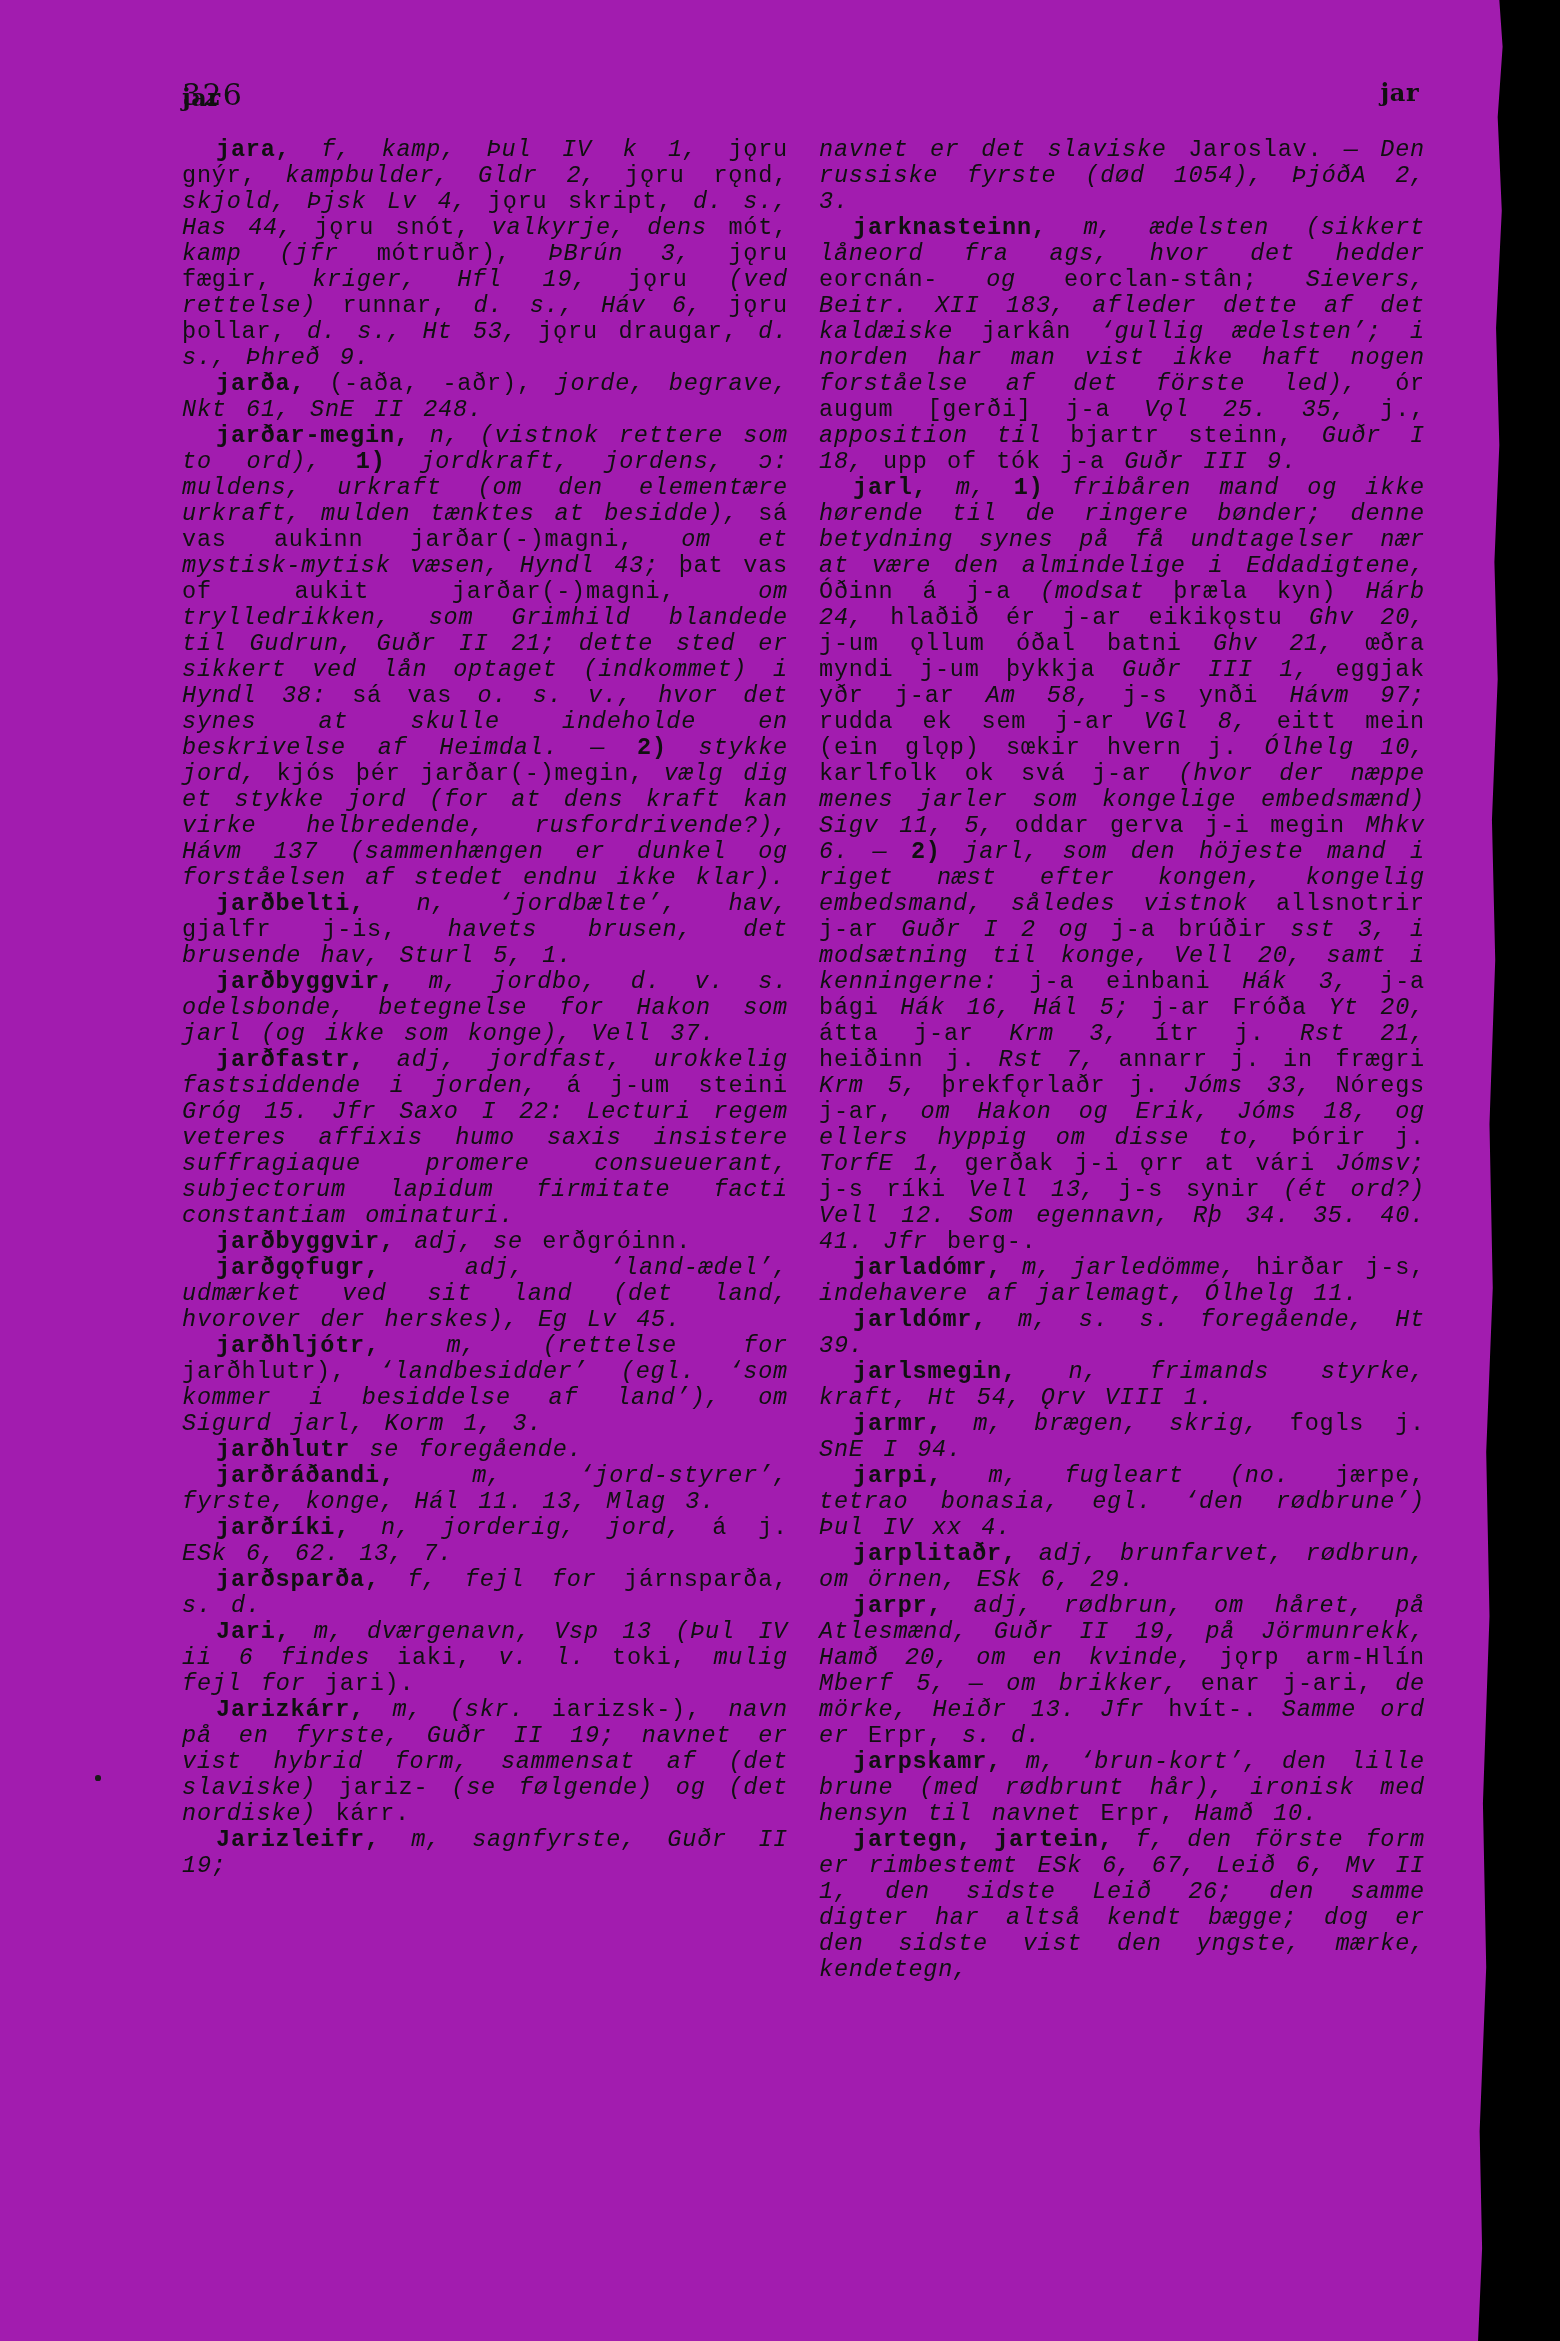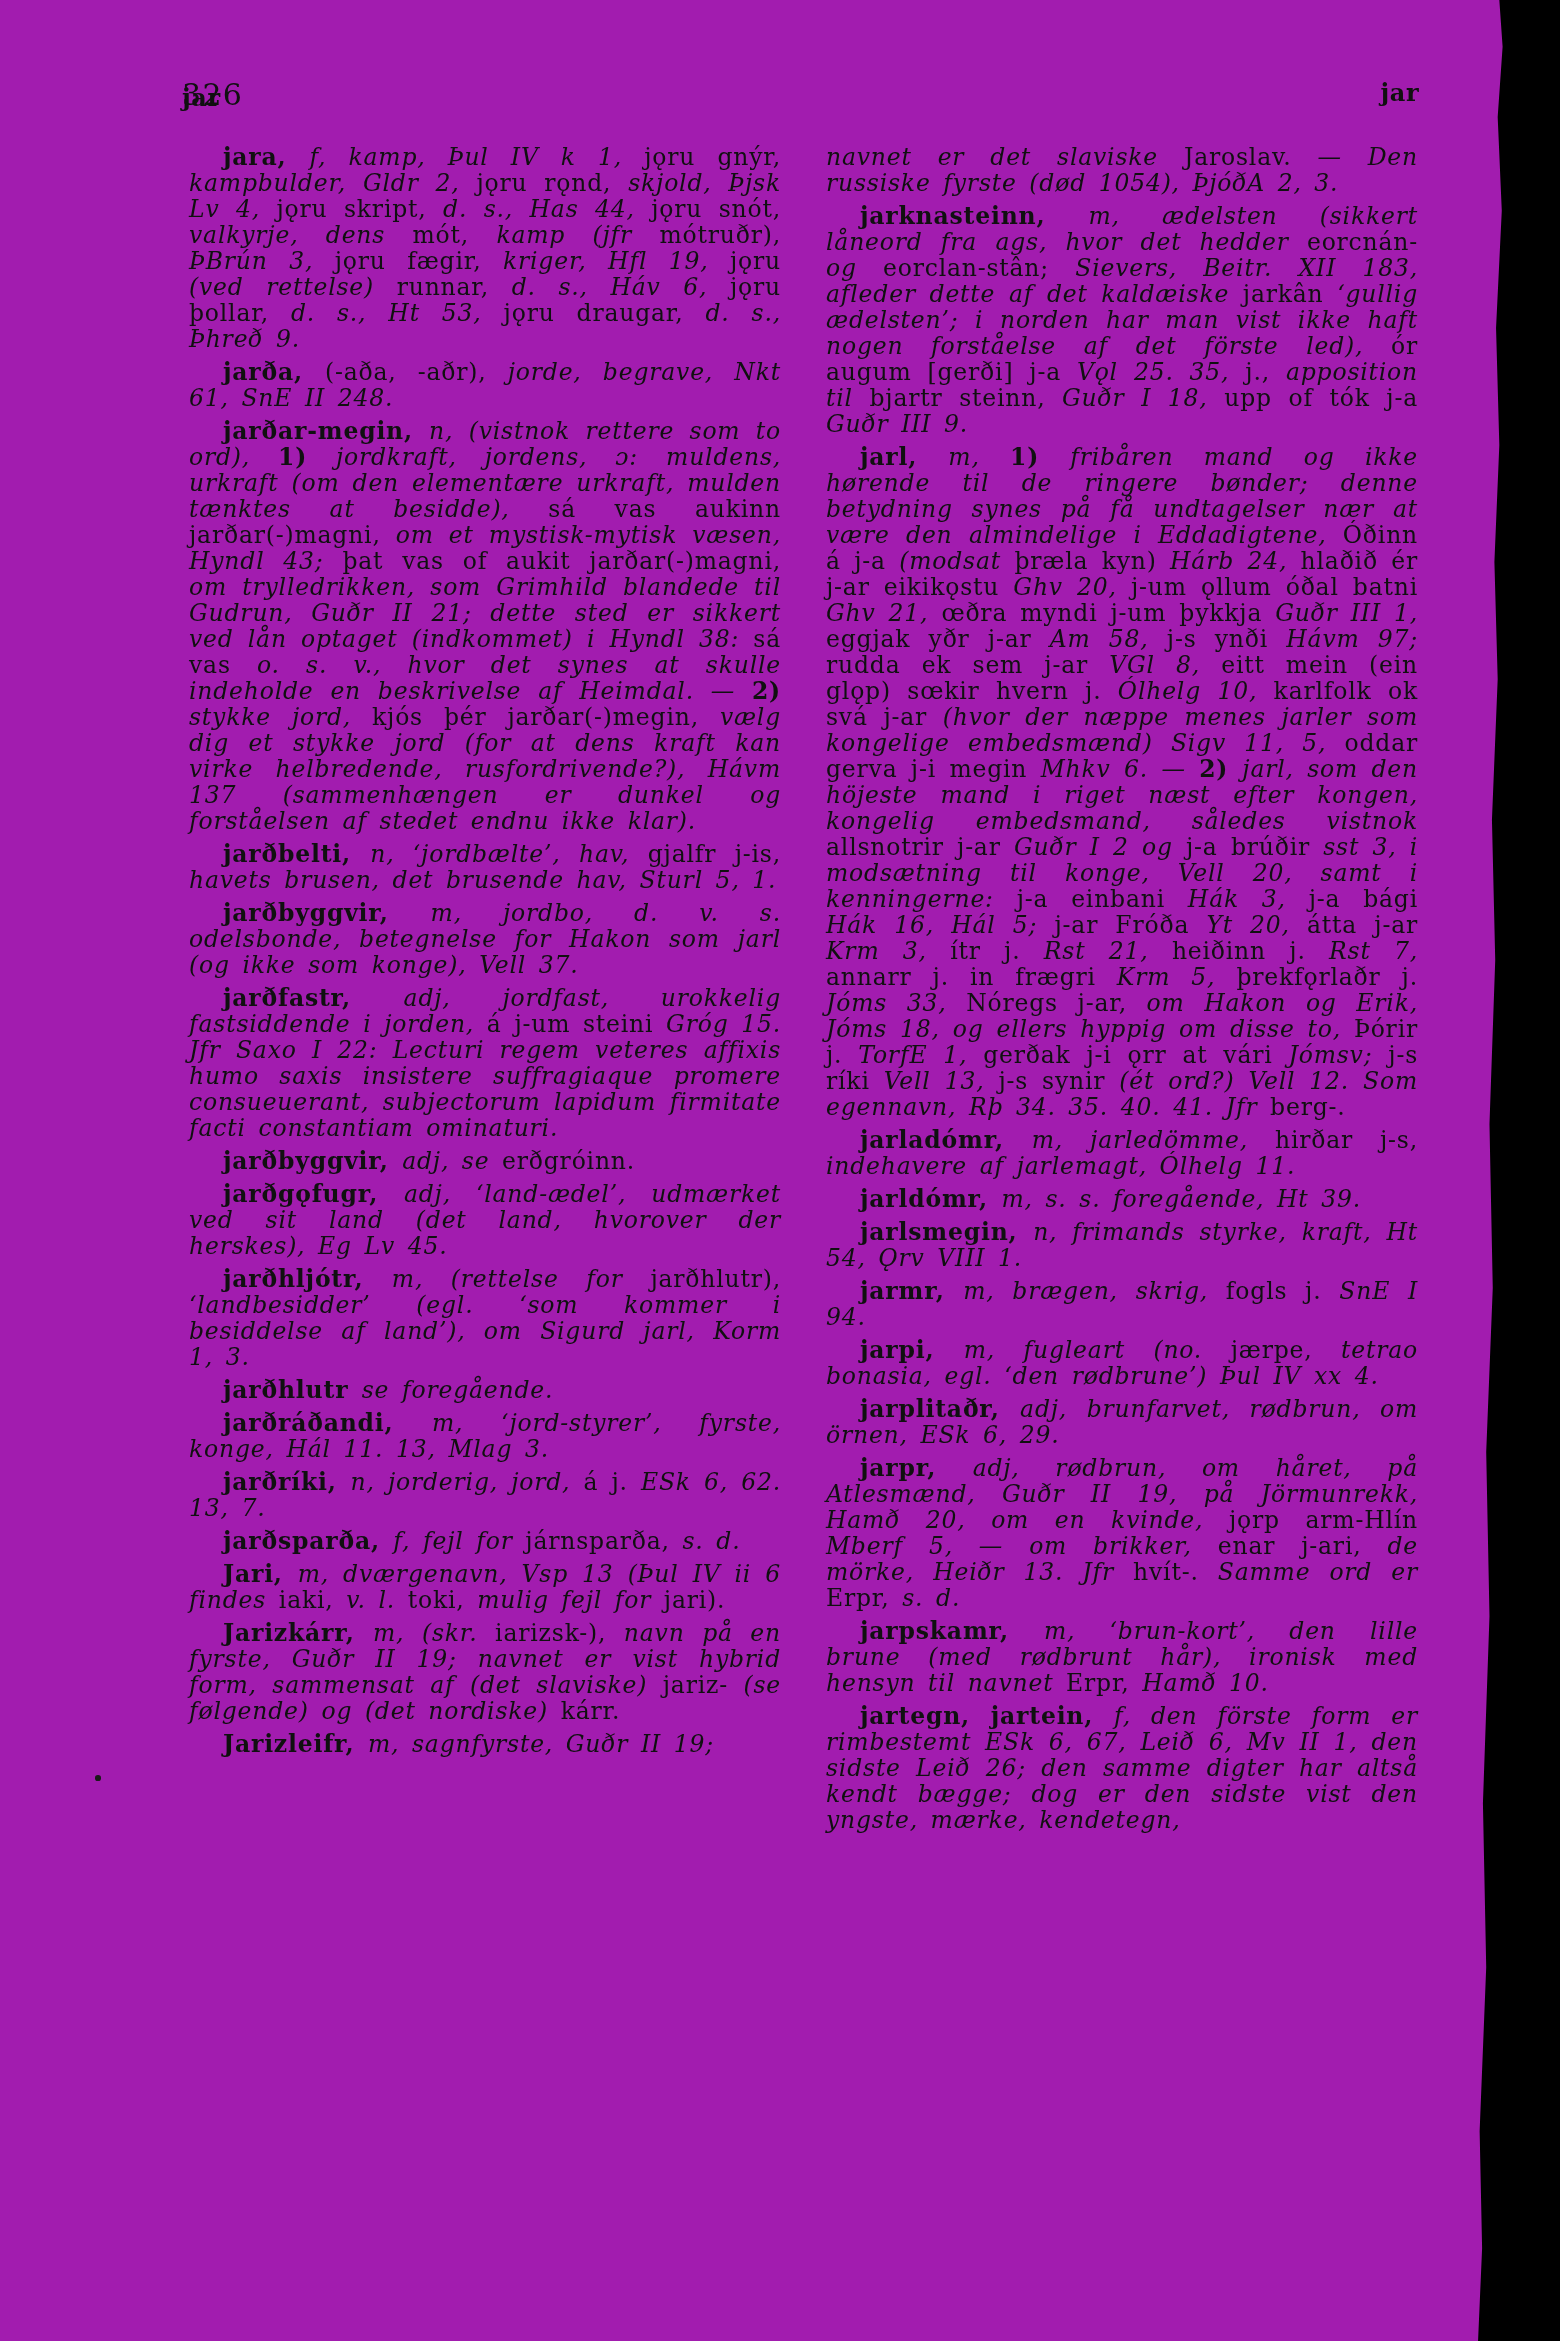--- a/index.html
+++ b/index.html
@@ -37,21 +37,21 @@
     top: 137px;
     width: 606px;
     font-size: 23.5px;
     line-height: 26px;
     text-align: justify;
     letter-spacing: 0.8px;
     word-spacing: 4.4px;
   }
   .column-left  { left: 182px; }
   .column-right { left: 819px; }
-  .entry { margin: 7px; padding: 0; text-indent: 34px; }
+  .entry { margin: 0; padding: 0; text-indent: 34px; font-family: Liberation Mono, monospace; }
   .entry.no-indent { text-indent: 0; }
   .seg-b { font-weight: 700; font-style: normal; }
   .seg-i { font-style: italic; }
   .seg-r { font-style: normal; }
   .scan-bar {
     position: absolute; top: 0; right: 0;
     width: 82px; height: 2342px;
     background: #000;
     clip-path: polygon(
       100% 0, 26% 0, 30% 2%, 24% 5%, 29% 9%, 22% 14%, 26% 19%, 20% 24%,

